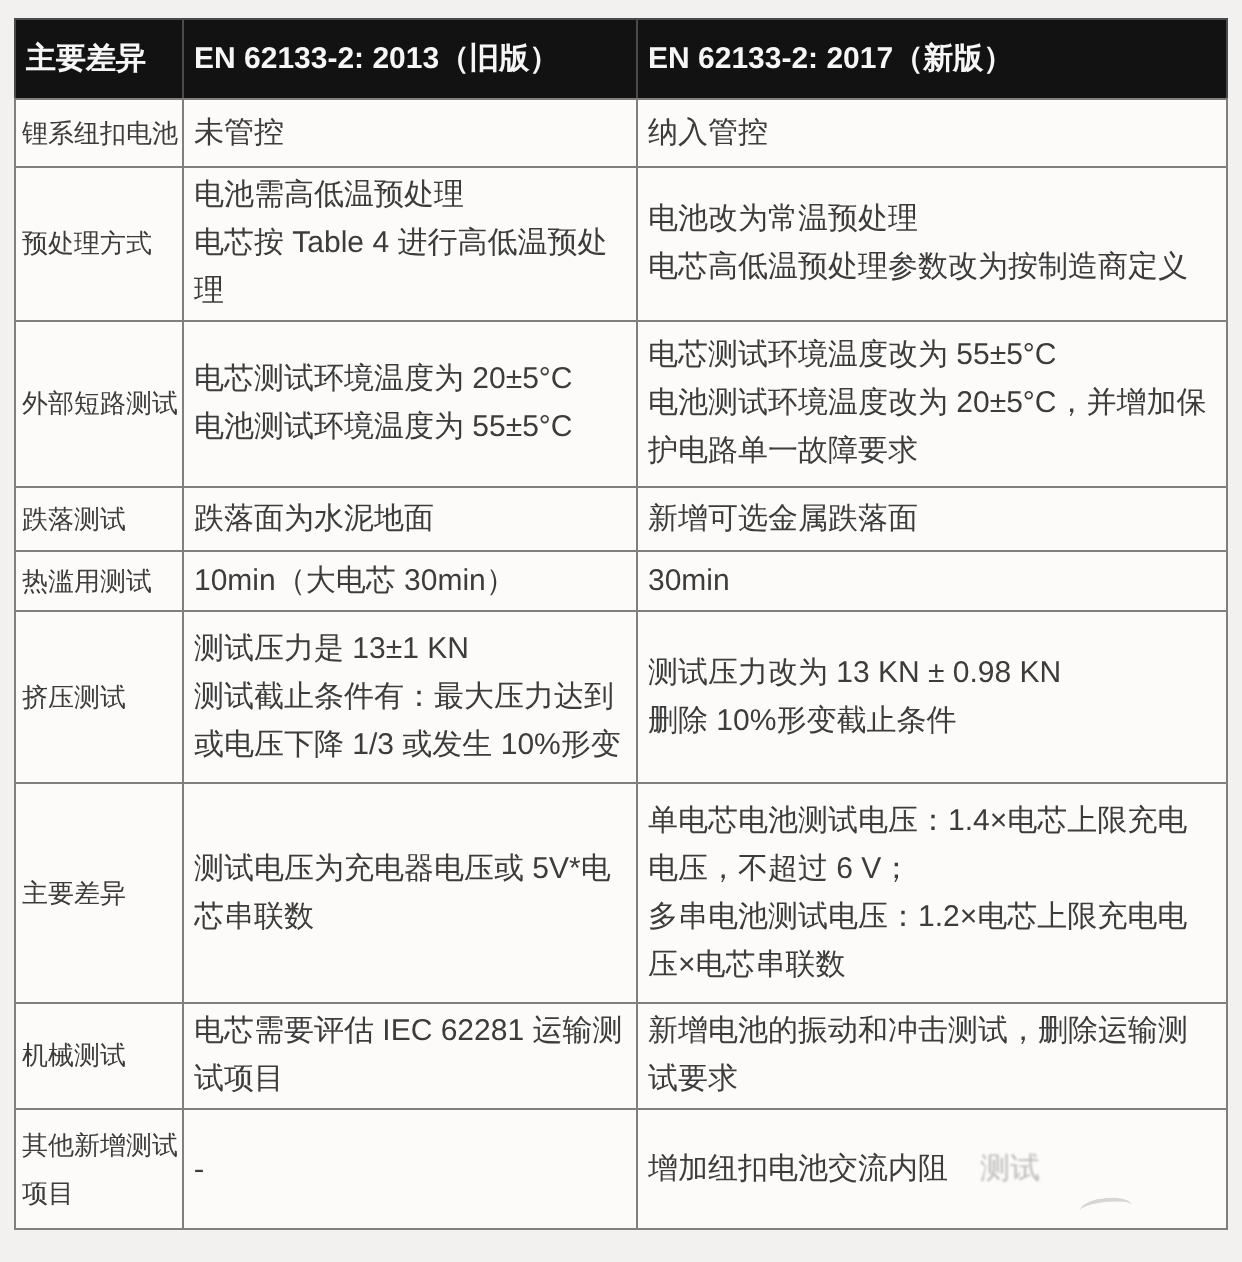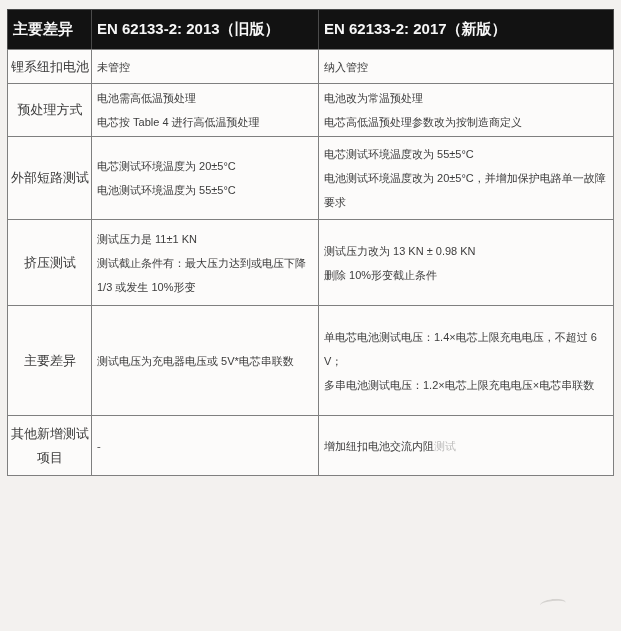--- a/index.html
+++ b/index.html
@@ -40,31 +40,30 @@
     font-weight: bold;
     text-align: left;
     padding: 4px 5px;
     height: 40px;
     border-color: #4a4a4a;
     border-bottom-color: #7f7f7f;
     white-space: nowrap;
   }
   td {
     color: #3c3c3c;
-    font-size: 11px;
+    font-size: 15px;
     line-height: 24px;
     padding: 2px 5px;
   }
   td.cat {
     padding: 2px 2px 2px 3px;
     font-size: 13px;
-    text-align: center;
   }
   .p { margin: 0; }
-  .faded { opacity: 0.35; filter: blur(0.6px); }
+  .faded { opacity: 0.35; filter: blur(0.6px); margin-left: 16px; }
 
   
   tr.r0 { height: 34px; }
   tr.r1 { height: 46px; }
   tr.r2 { height: 83px; }
   tr.r3 { height: 32px; }
   tr.r4 { height: 30px; }
   tr.r5 { height: 86px; }
   tr.r6 { height: 110px; }
   tr.r7 { height: 52px; }
@@ -129,46 +128,73 @@
       <td>
         <div class="p">电芯测试环境温度为 20±5°C</div>
         <div class="p">电池测试环境温度为 55±5°C</div>
       </td>
       <td>
         <div class="p">电芯测试环境温度改为 55±5°C</div>
         <div class="p">电池测试环境温度改为 20±5°C，并增加保护电路单一故障要求</div>
       </td>
     </tr>
 
-
+    <tr class="r3">
+      <td class="cat">跌落测试</td>
+      <td>
+            <div class="p">跌落面为水泥地面</div>
+          </td>
+      <td>
+            <div class="p">新增可选金属跌落面</div>
+          </td>
+    </tr>
+
+    <tr class="r4">
+      <td class="cat">热滥用测试</td>
+      <td>
+            <div class="p">10min（大电芯 30min）</div>
+          </td>
+      <td>
+            <div class="p">30min</div>
+          </td>
+    </tr>
 
     <tr class="r5">
       <td class="cat">挤压测试</td>
       <td>
-        <div class="p">测试压力是 11±1 KN</div>
+        <div class="p">测试压力是 13±1 KN</div>
         <div class="p">测试截止条件有：最大压力达到或电压下降 1/3 或发生 10%形变</div>
       </td>
       <td>
         <div class="p">测试压力改为 13 KN ± 0.98 KN</div>
         <div class="p">删除 10%形变截止条件</div>
       </td>
     </tr>
 
     <tr class="r6">
       <td class="cat">主要差异</td>
       <td>
             <div class="p">测试电压为充电器电压或 5V*电芯串联数</div>
           </td>
       <td>
         <div class="p">单电芯电池测试电压：1.4×电芯上限充电电压，不超过 6 V；</div>
         <div class="p">多串电池测试电压：1.2×电芯上限充电电压×电芯串联数</div>
       </td>
     </tr>
 
 
+    <tr class="r8">
+      <td class="cat">机械测试</td>
+      <td>
+            <div class="p">电芯需要评估 IEC 62281 运输测试项目</div>
+          </td>
+      <td>
+            <div class="p">新增电池的振动和冲击测试，删除运输测试要求</div>
+          </td>
+    </tr>
 
     <tr class="r9">
       <td class="cat">其他新增测试项目</td>
       <td>
             <div class="p">-</div>
           </td>
       <td>
         <div class="p"><span>增加纽扣电池交流内阻</span><span class="faded">测试</span></div>
       </td>
     </tr>

